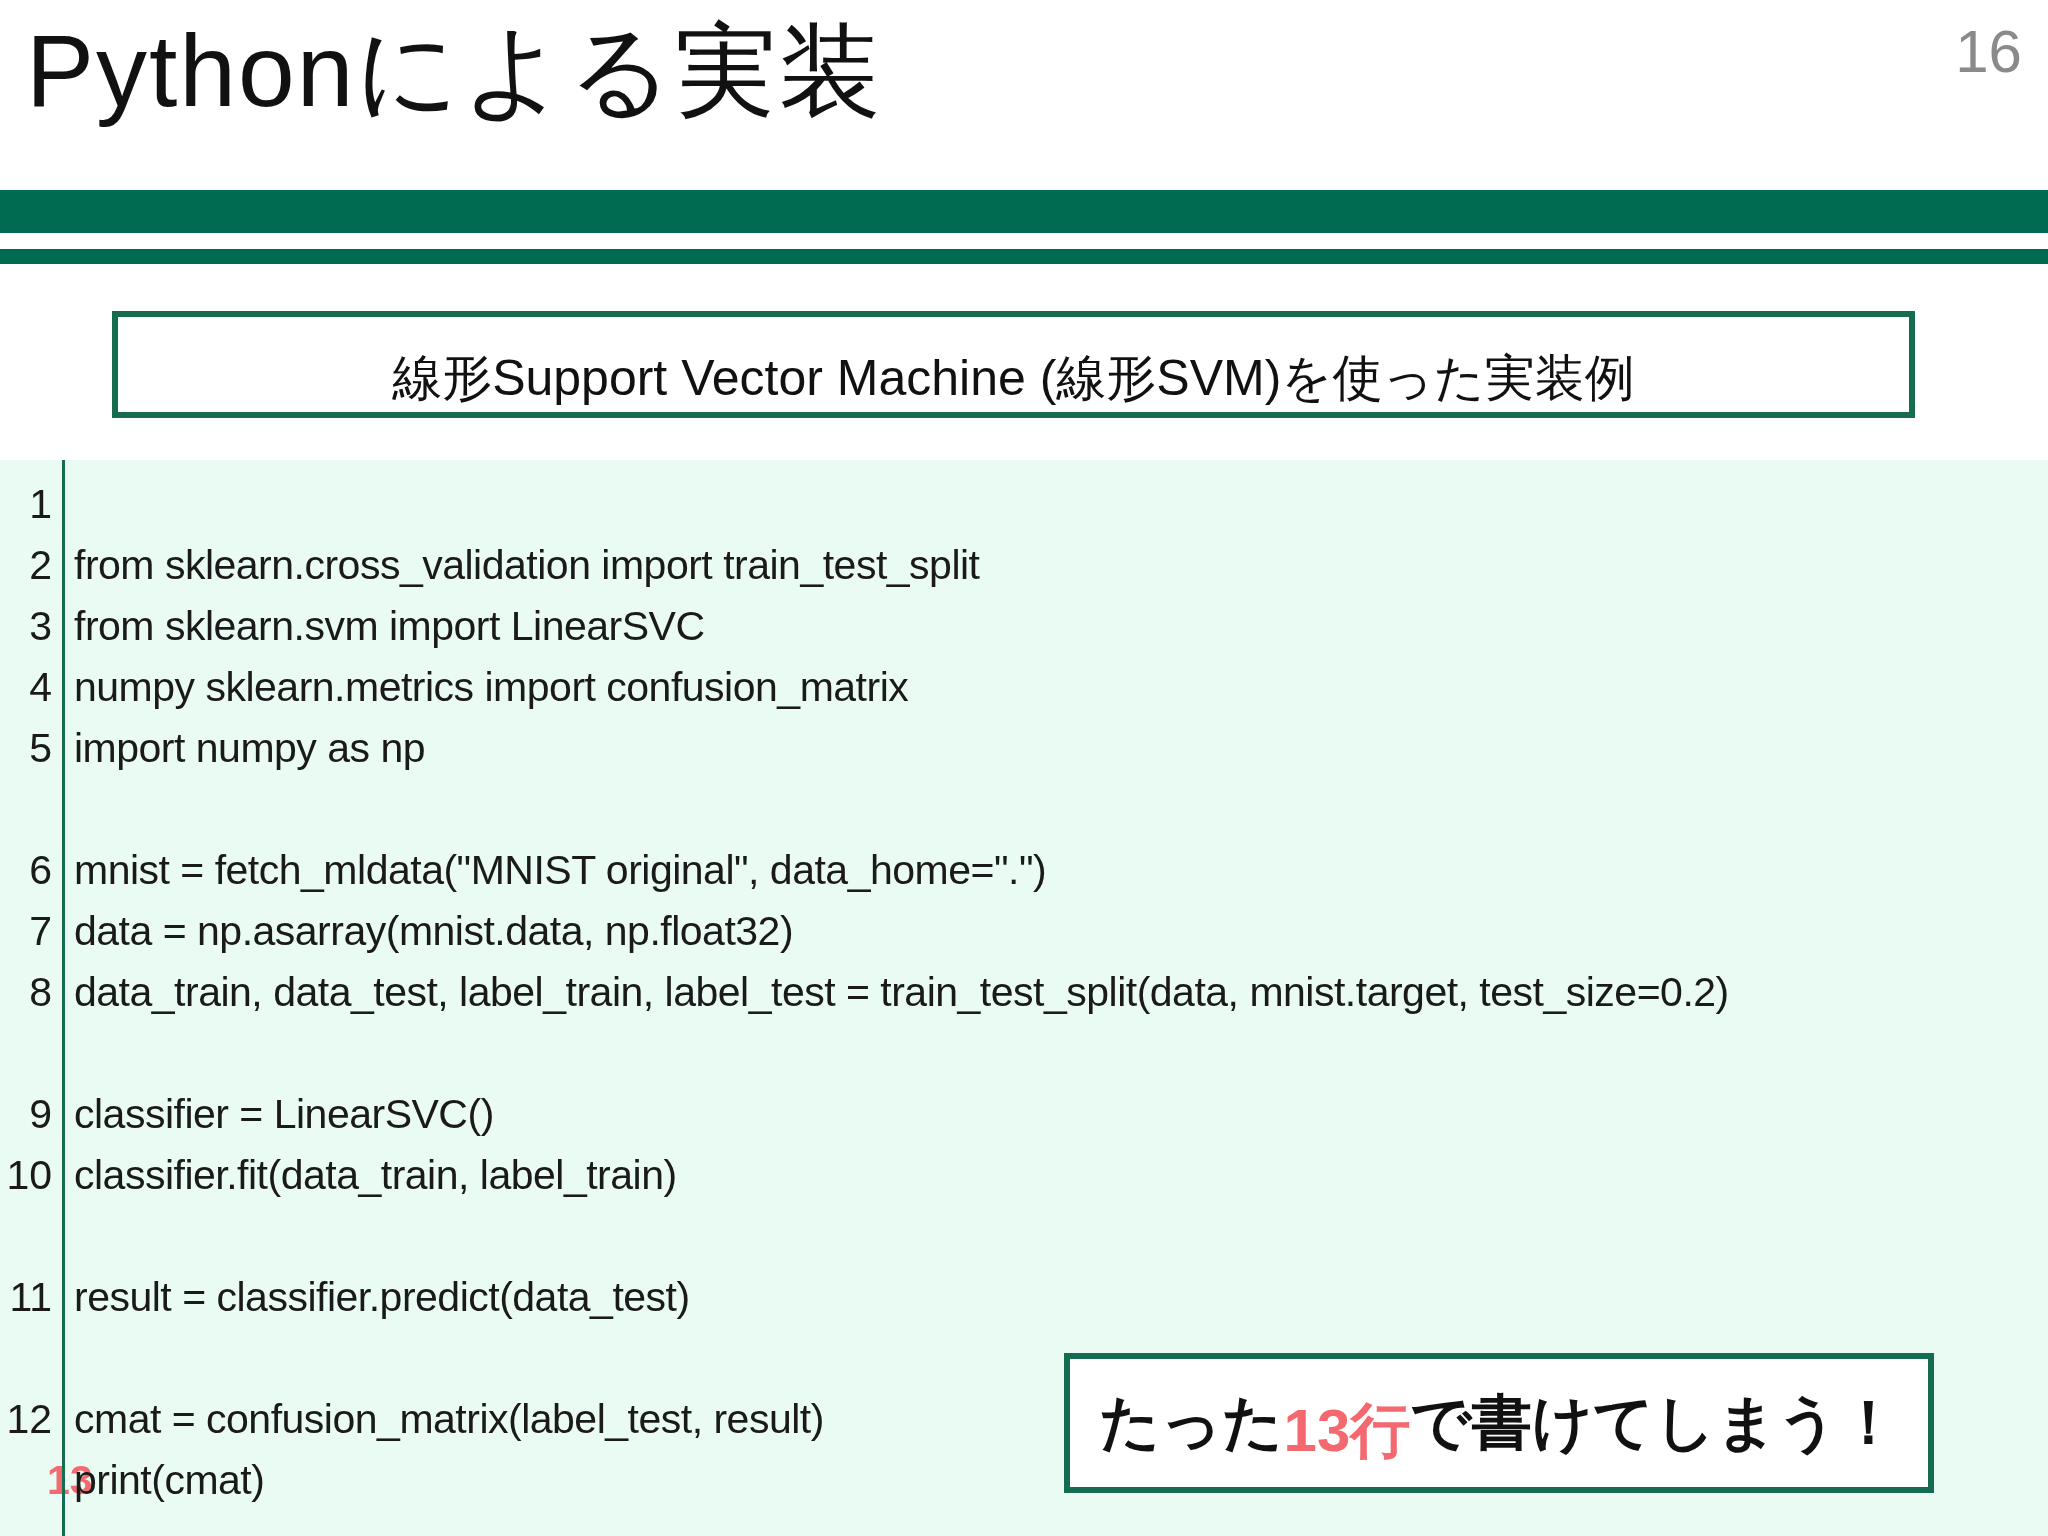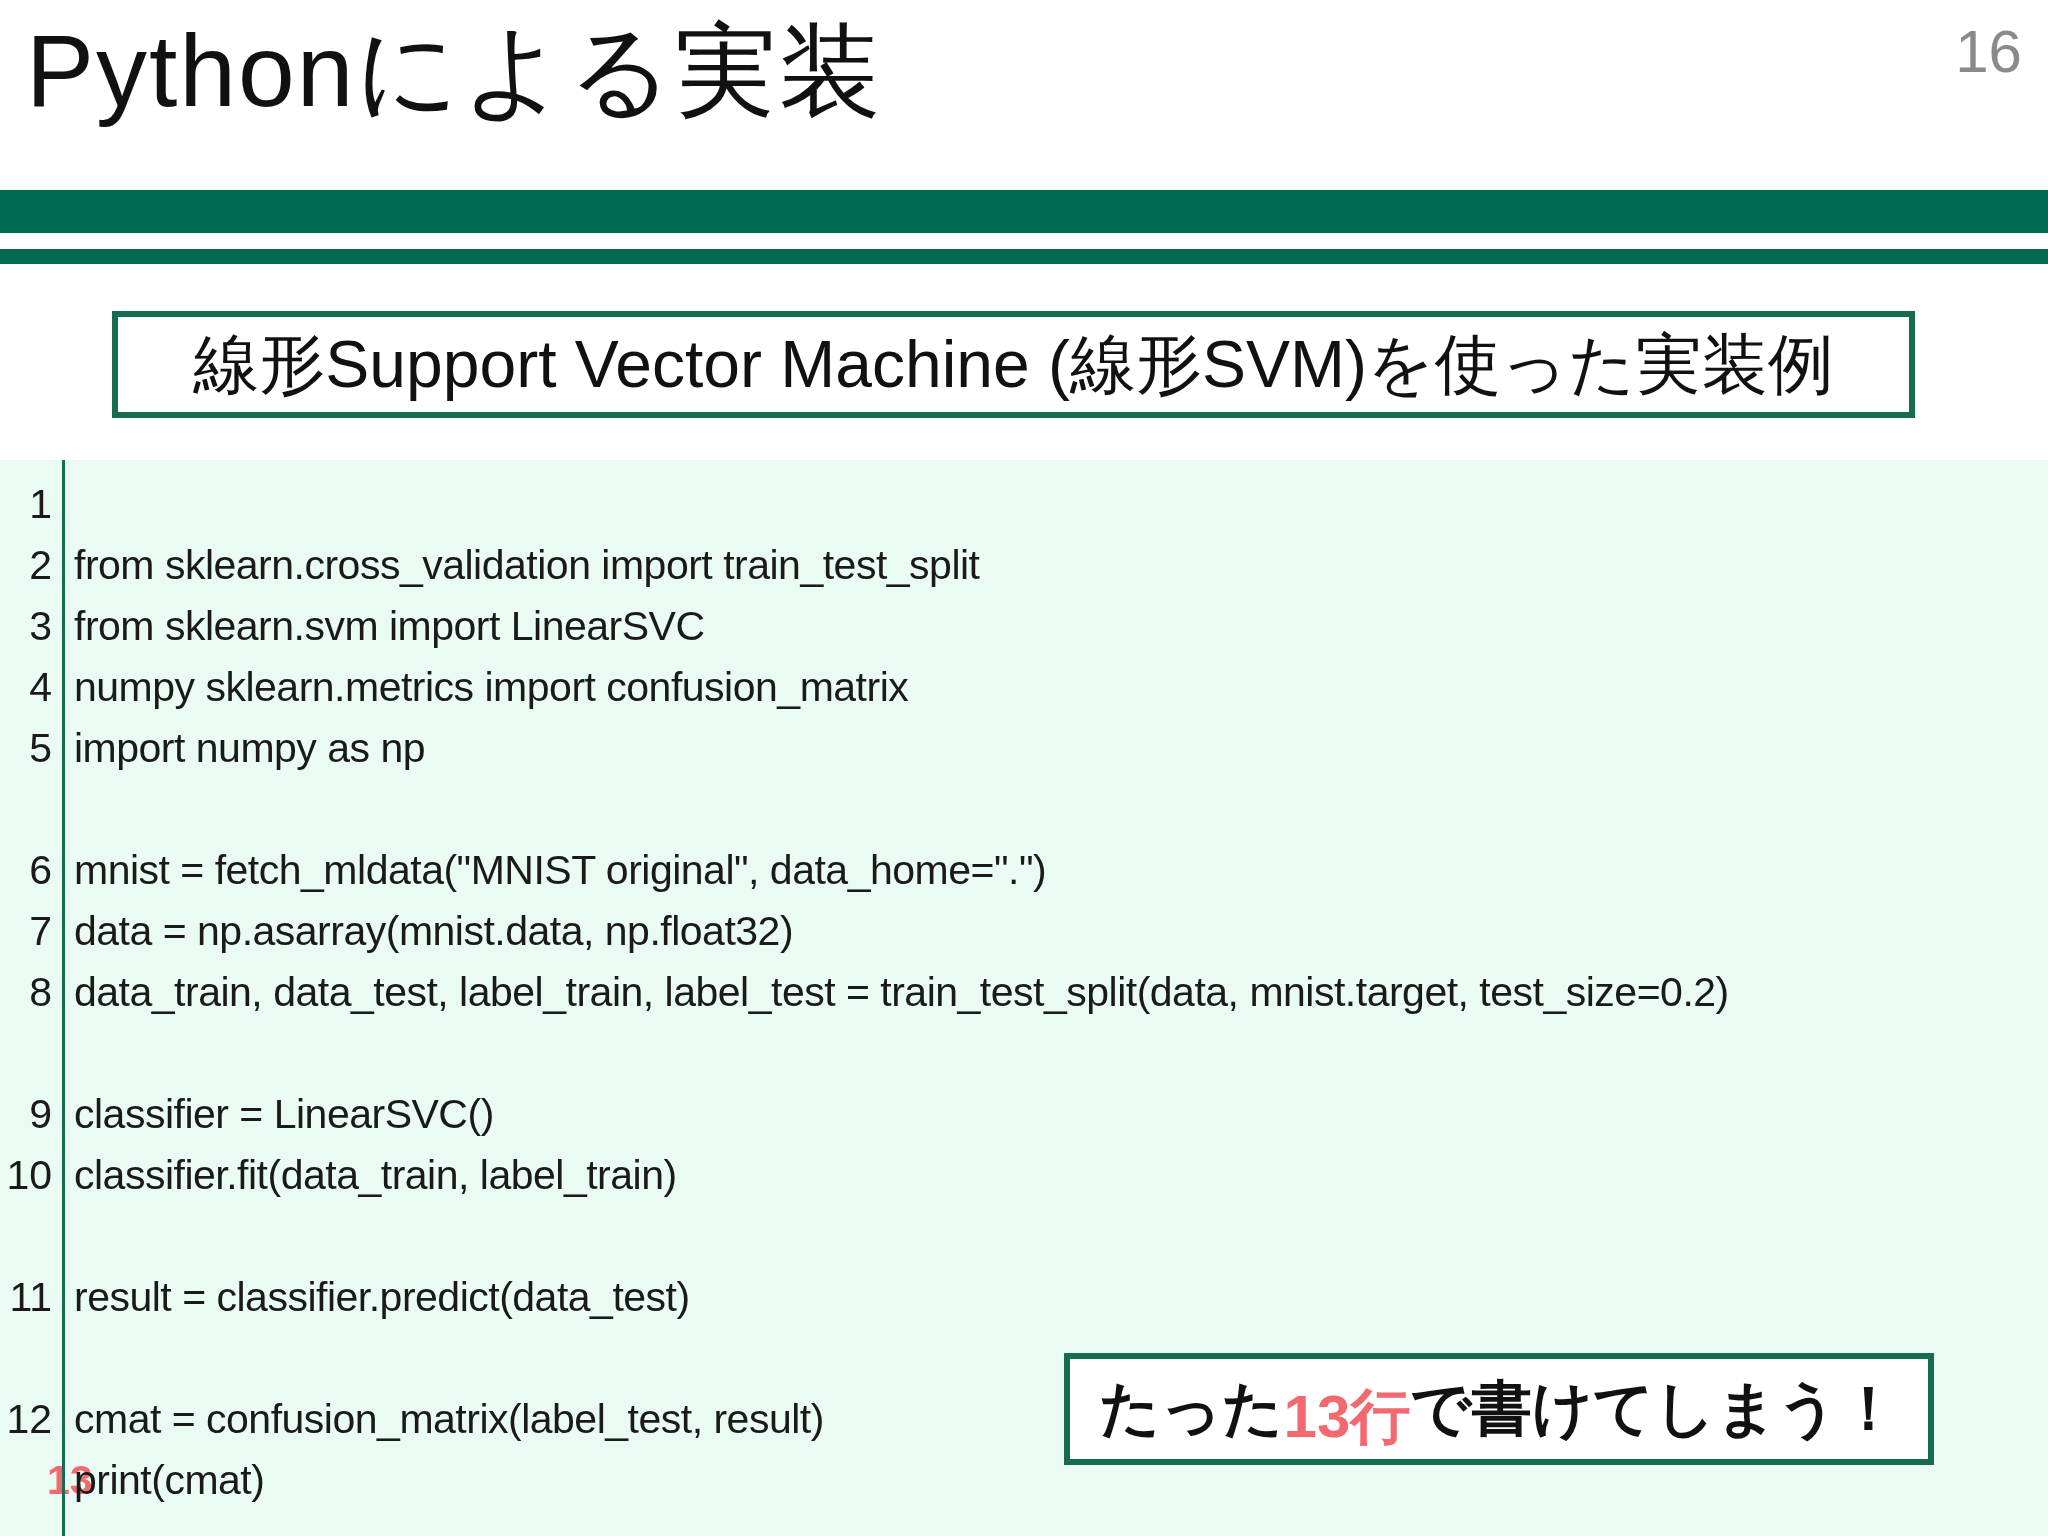--- a/index.html
+++ b/index.html
@@ -24,22 +24,22 @@
     position:absolute;left:0;top:190px;width:2048px;height:43px;
     background:#006b50;
   }
   .bar-thin{
     position:absolute;left:0;top:249px;width:2048px;height:15px;
     background:#006b50;
   }
   .subtitle-box{
     position:absolute;left:112px;top:311px;width:1803px;height:107px;
     box-sizing:border-box;border:6px solid #156c50;background:#ffffff;
-    display:flex;align-items:center;justify-content:center;
-    font-size:66px;font-weight:300;color:#111111;white-space:nowrap;
+    display:flex;align-items:flex-end;justify-content:center;
+    font-size:50px;font-weight:300;color:#111111;white-space:nowrap;
   }
   .code-area{
     position:absolute;left:0;top:460px;width:2048px;height:1076px;
     background:#e9fbf2;
     padding-top:14px;box-sizing:border-box;
   }
   .gutter-separator{
     position:absolute;left:62px;top:0;width:3px;height:1076px;
     background:#156c50;
   }
@@ -49,21 +49,21 @@
   .line-num{
     width:56px;flex:0 0 56px;text-align:right;
     font-size:41px;color:#1a1a1a;padding-right:4px;box-sizing:border-box;
   }
   .line-num.red{color:#f4696f;font-weight:700;padding-left:47px;}
   .line-code{
     padding-left:18px;font-size:41px;color:#1a1a1a;white-space:nowrap;
     letter-spacing:-0.5px;
   }
   .callout-box{
-    position:absolute;left:1064px;top:1353px;width:870px;height:112px;
+    position:absolute;left:1064px;top:1353px;width:870px;height:140px;
     box-sizing:border-box;border:6px solid #156c50;background:#ffffff;
     display:flex;align-items:center;justify-content:center;
     font-size:60px;font-weight:700;color:#111111;white-space:nowrap;
   }
   .callout-highlight{color:#f4696f;margin-top:16px;}
 </style>
 </head>
 <body>
 
 <div class="slide">

